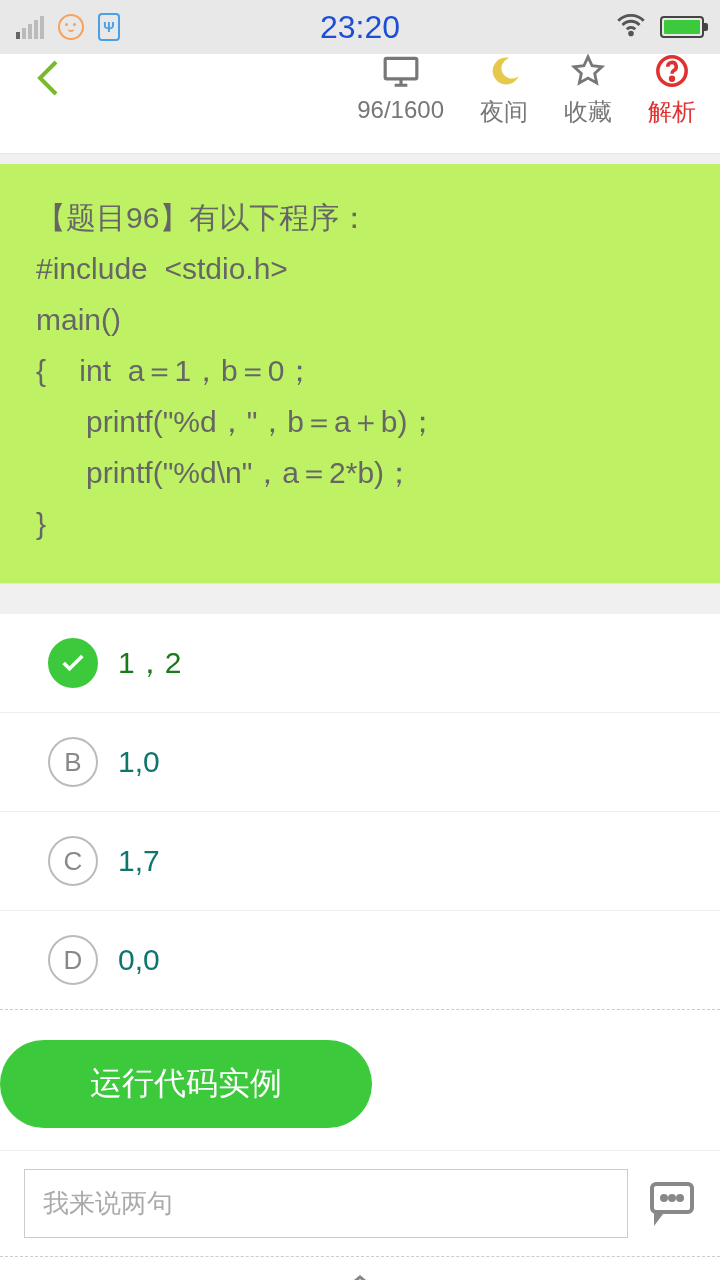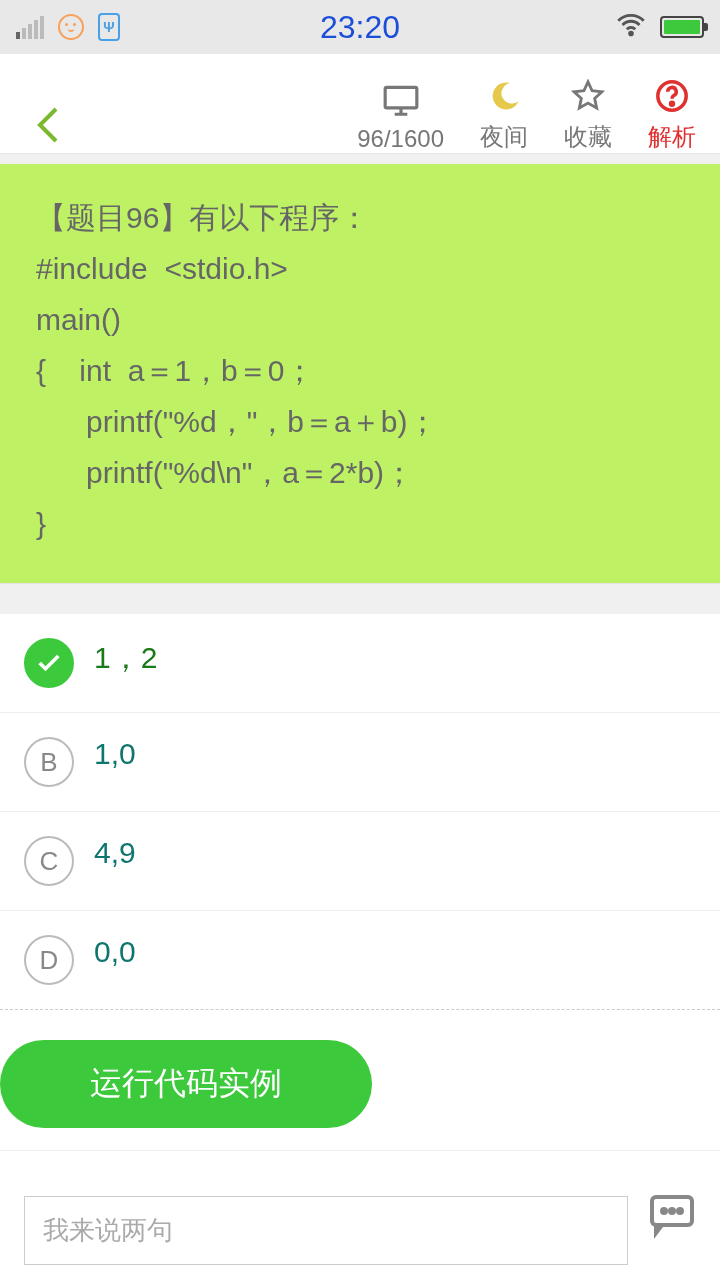--- a/index.html
+++ b/index.html
@@ -20,49 +20,49 @@
 .face-icon { width: 26px; height: 26px; border: 2px solid #f7a15a; border-radius: 50%; position: relative; }
 .face-icon::before { content: ""; position: absolute; top: 7px; left: 5px; width: 3px; height: 3px; background: #f7a15a; border-radius: 50%; box-shadow: 8px 0 0 #f7a15a; }
 .face-icon::after { content: ""; position: absolute; bottom: 6px; left: 8px; width: 6px; height: 3px; border-bottom: 2px solid #f7a15a; border-radius: 0 0 6px 6px; }
 .usb-icon { width: 22px; height: 28px; border: 2px solid #4aa0e6; border-radius: 4px; display:flex; align-items:center; justify-content:center; color:#4aa0e6; font-size:14px; font-weight:bold;}
 .wifi-icon svg { width: 34px; height: 34px; }
 .battery { width: 44px; height: 22px; border: 2px solid #444; border-radius: 4px; position: relative; padding: 2px; }
 .battery::after { content:""; position:absolute; right:-6px; top:5px; width:4px; height:8px; background:#444; border-radius:0 2px 2px 0;}
 .battery-fill { width: 100%; height: 100%; background: #3cc93c; border-radius:1px;}
 
 
-.toolbar { height: 100px; background: #fff; display: flex; align-items: flex-end; padding: 0 24px; border-bottom: 1px solid #e5e5e5; }
+.toolbar { height: 100px; background: #fff; display: flex; align-items: flex-start; padding: 0 24px; border-bottom: 1px solid #e5e5e5; }
 .back-btn svg { width: 48px; height: 48px; }
 .toolbar-spacer { flex: 1; }
 .toolbar-item { display: flex; flex-direction: column; align-items: center; gap: 4px; margin-left: 36px; color: #777; }
 .toolbar-item.red { color: #e03030; }
 .toolbar-item .icon svg { width: 38px; height: 34px; }
 .toolbar-item .label { font-size: 24px; }
 
 
 .question-block { background: #bef264; margin-top: 10px; padding: 28px 36px 34px; color: #666; font-size: 30px; line-height: 1.7; border-bottom: 1px solid #e5e5e5;}
 .question-block .code { white-space: pre; font-family: Liberation Sans, sans-serif; font-size: 30px; }
 
 
 .options { background: #fff; margin-top: 30px; }
-.option-row { display: flex; align-items: flex-start; padding: 24px 24px; border-bottom: 1px solid #eee; gap: 20px; }
+.option-row { display: flex; align-items: center; padding: 24px 48px; border-bottom: 1px solid #eee; gap: 20px; }
 .option-row:last-child { border-bottom: 1px dashed #ccc; }
 .option-letter { width: 50px; height: 50px; border-radius: 50%; border: 2px solid #bbb; display: flex; align-items: center; justify-content: center; font-size: 26px; color: #888; }
 .option-row.selected .option-letter { background: #3cc93c; border-color: #3cc93c; }
 .option-row.selected .option-letter svg { width: 28px; height: 28px; }
 .option-text { font-size: 30px; color: #0f766e; }
 .option-row.selected .option-text { color: #1a7a1a; }
 
 
 .run-area { background: #fff; padding: 30px 0 22px; display: flex; border-bottom: 1px solid #eee;}
 .run-btn { background: #3cc93c; color: #fff; font-size: 32px; border: none; border-radius: 50px; padding: 22px 90px; }
 
 
 .comment-area { background: #fff; padding: 18px 24px; display: flex; gap: 20px; align-items: center; border-bottom: 1px dashed #ccc;}
-.comment-input { flex: 1; border: 1px solid #ccc; padding: 16px 18px; font-size: 26px; color: #aaa; background:#fff;margin-top:27px; }
+.comment-input { flex: 1; border: 1px solid #ccc; padding: 16px 18px; font-size: 26px; color: #aaa; background:#fff; }
 .comment-icon svg { width: 48px; height: 48px; }
 
 
 .bottom-stats { background: #fff; padding: 20px 28px 14px; display: flex; align-items: center; font-size: 28px; position: relative;}
 .accuracy { color: #1a8a1a; }
 .stats-right { margin-left: auto; display: flex; gap: 16px; }
 .correct-count { color: #1a8a1a; }
 .wrong-count { color: #e03030; }
 .chevron-up { position: absolute; left: 50%; top: 14px; transform: translateX(-50%); }
 .chevron-up svg { width: 60px; height: 30px; }
@@ -160,21 +160,21 @@
         </svg>
     </div>
     <div class="option-text">1，2</div>
   </div>
   <div class="option-row">
     <div class="option-letter">B</div>
     <div class="option-text">1,0</div>
   </div>
   <div class="option-row">
     <div class="option-letter">C</div>
-    <div class="option-text">4,9</div>
+    <div class="option-text">1,7</div>
   </div>
   <div class="option-row">
     <div class="option-letter">D</div>
     <div class="option-text">0,0</div>
   </div>
 </div>
 
 <div class="run-area">
   <button class="run-btn">运行代码实例</button>
 </div>

